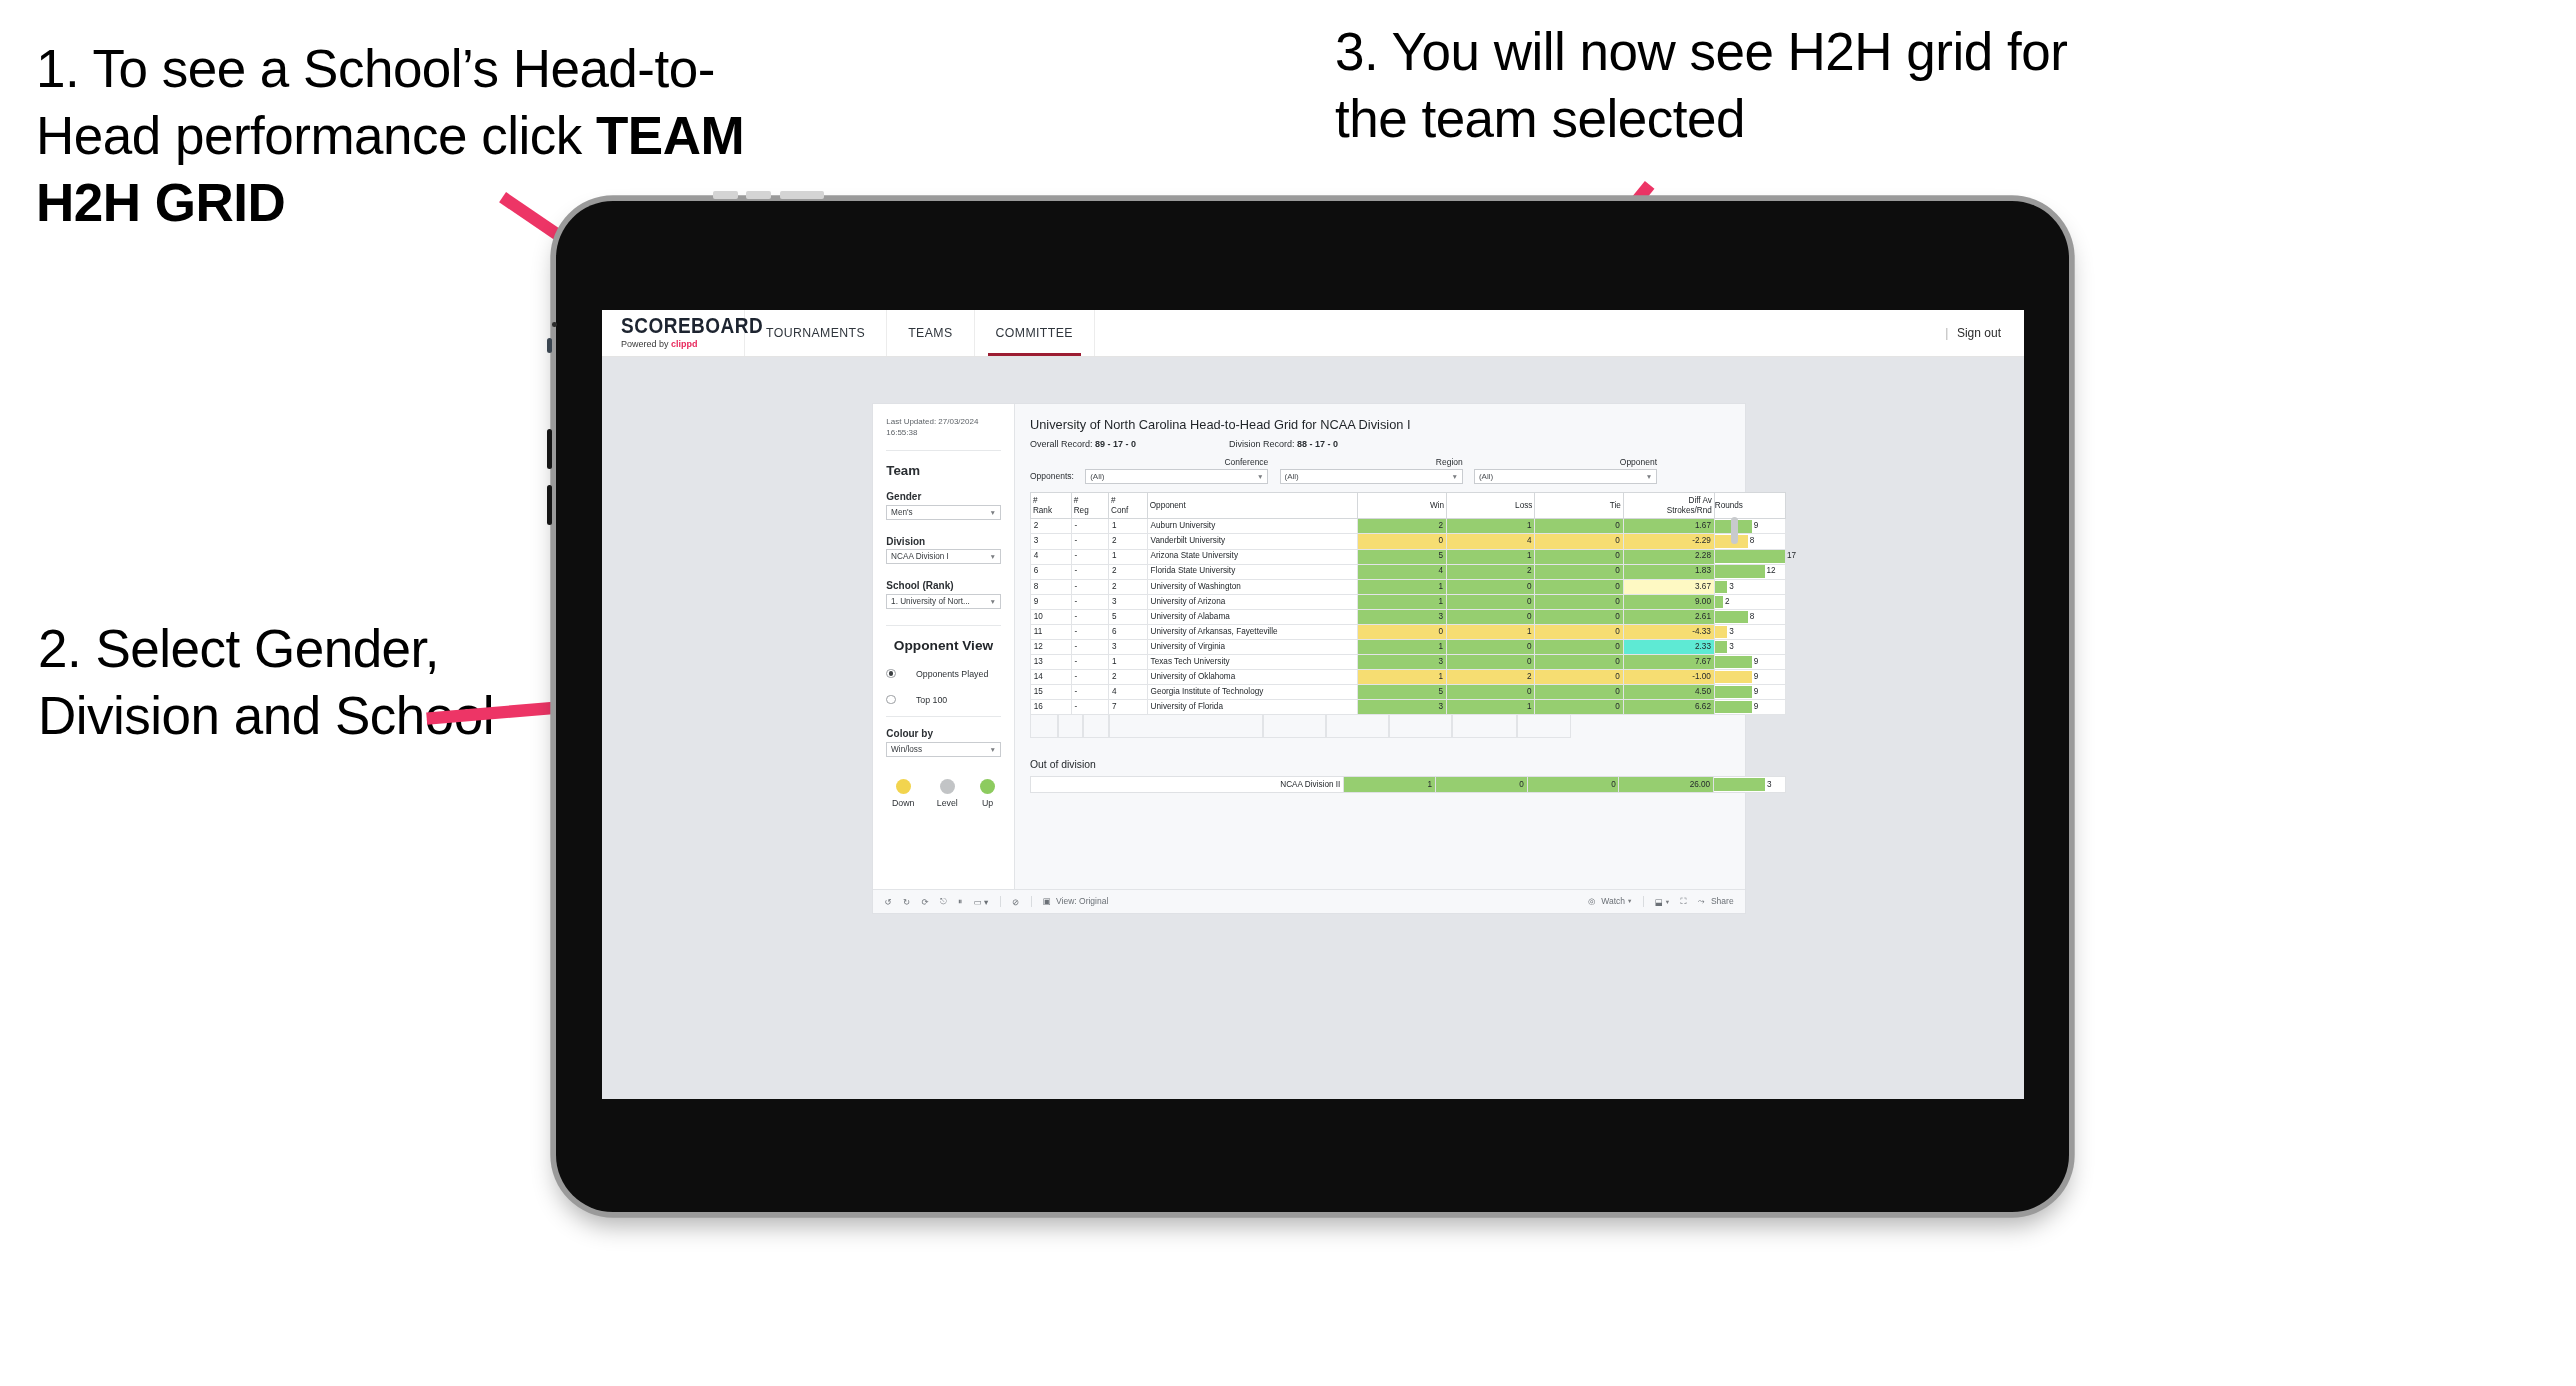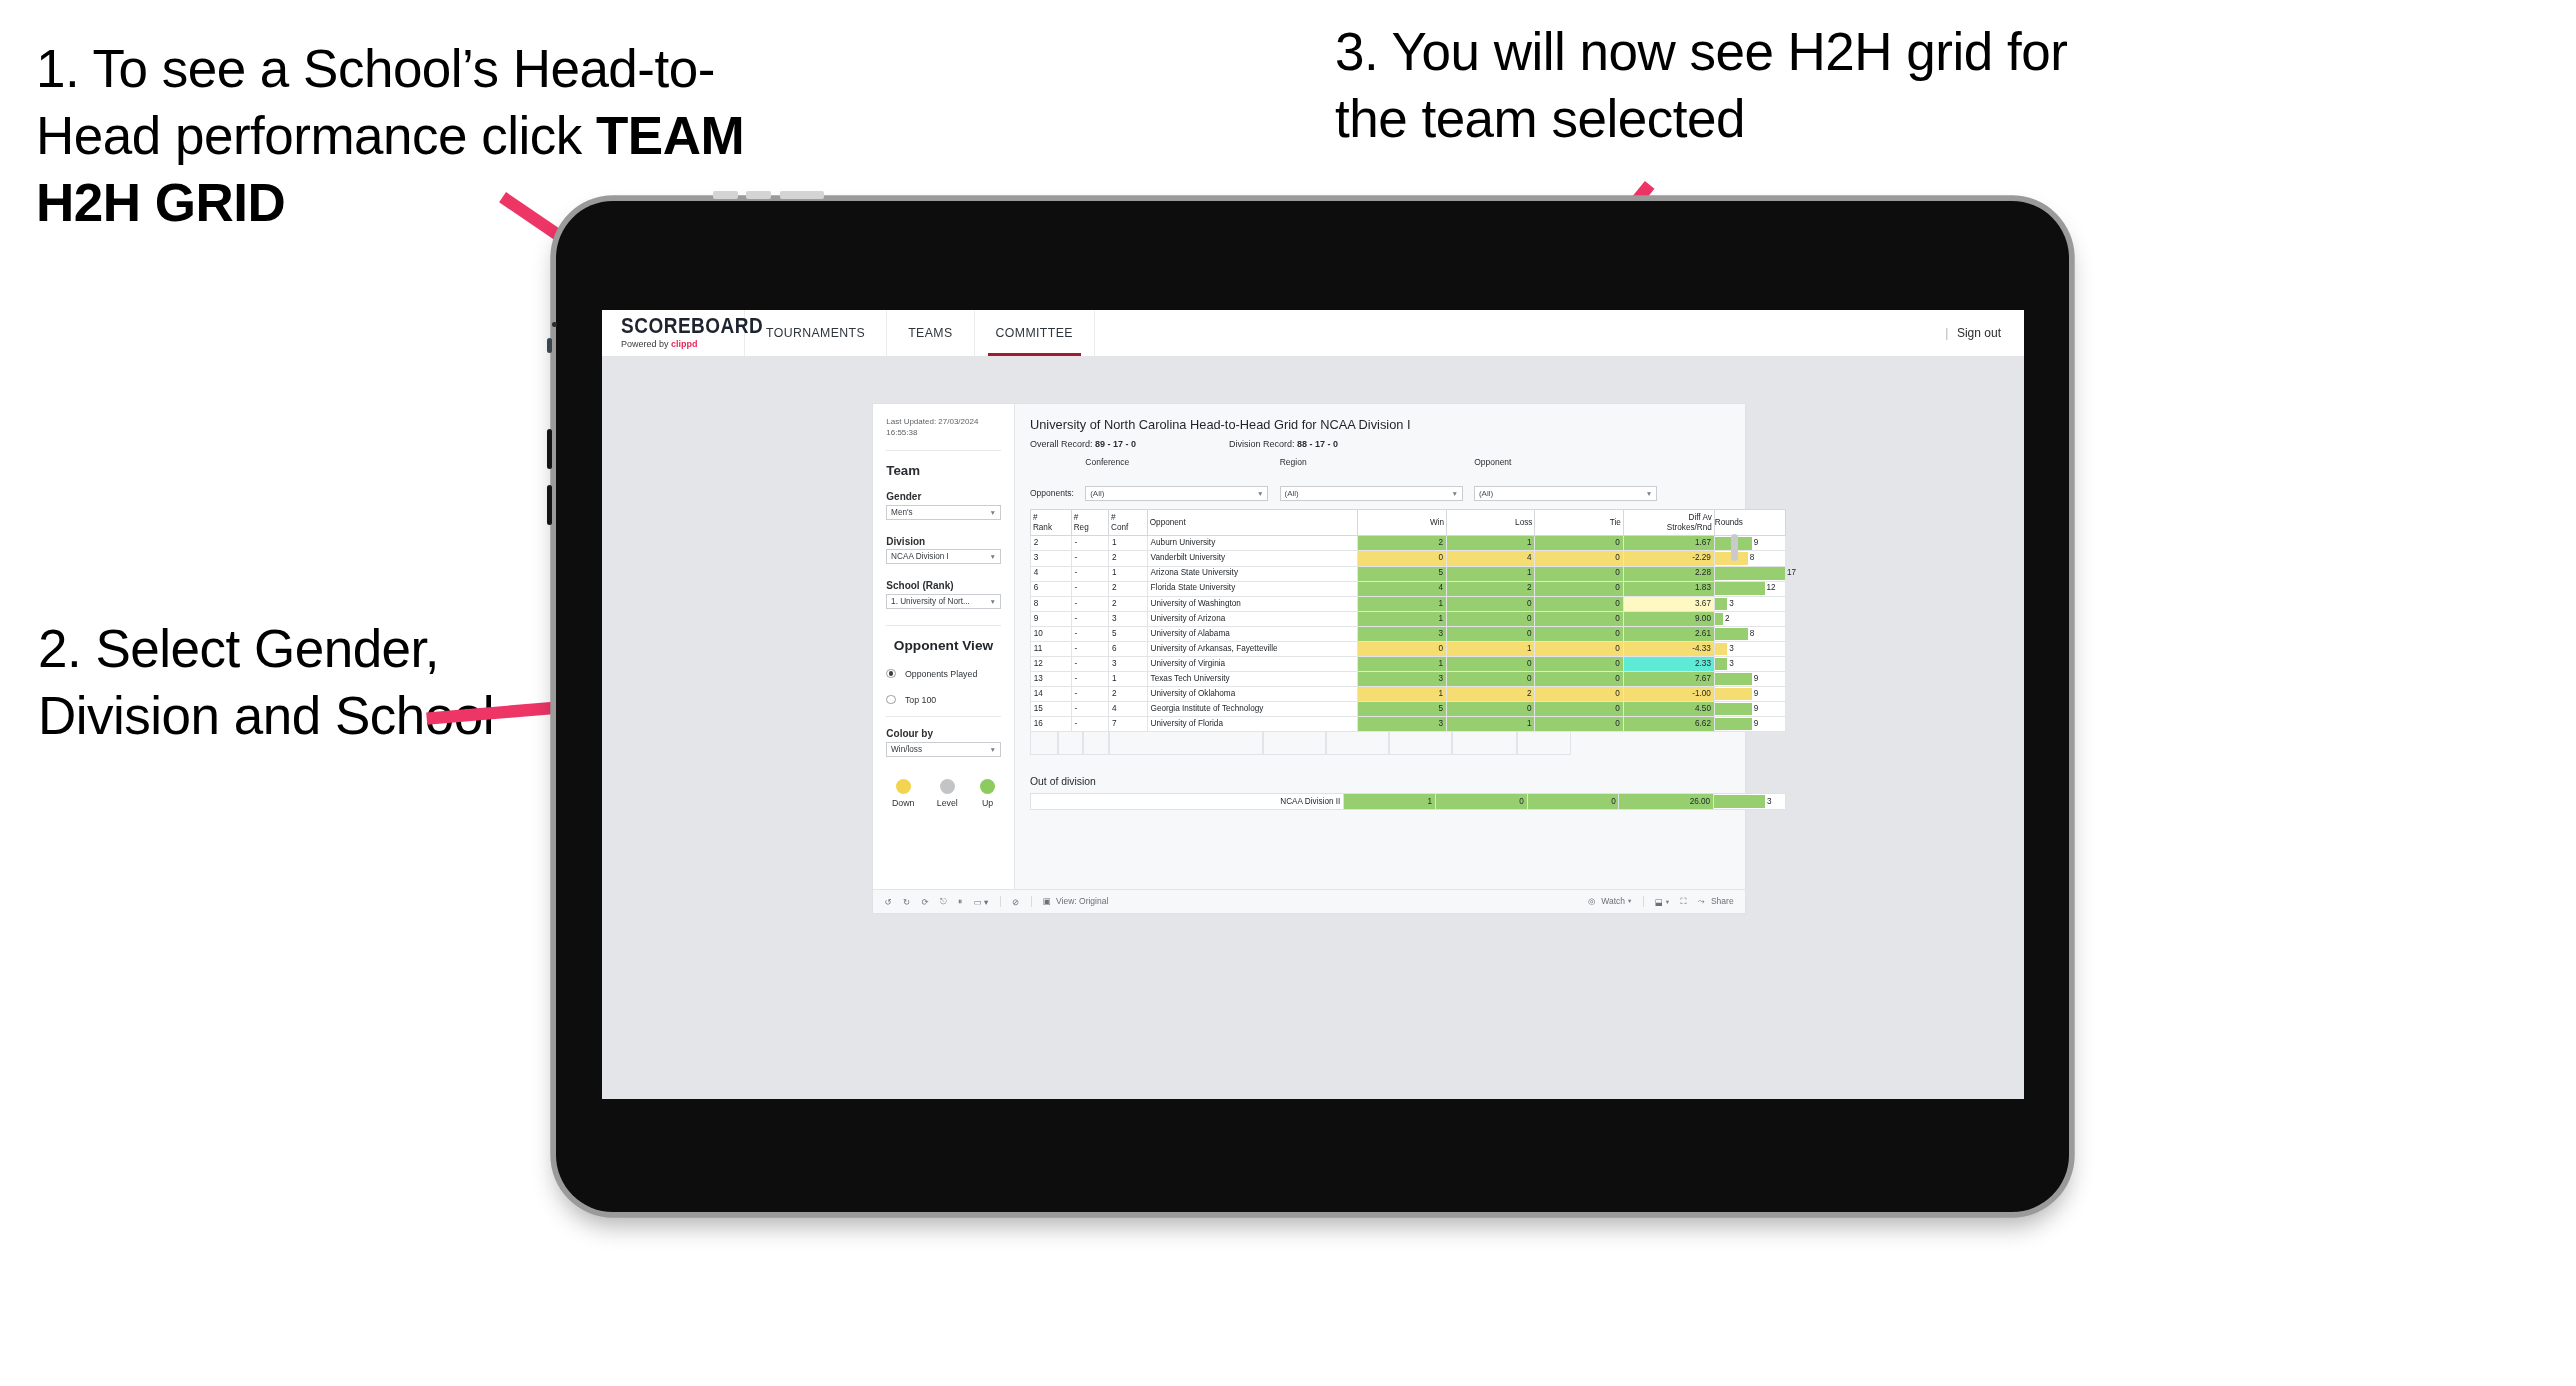--- a/index.html
+++ b/index.html
@@ -80,39 +80,39 @@
   .hr{height:0.9px;background:#e6e8ea;margin:11.4px 0;}
   .sec-title{font-size:13.3px;color:#2b2f33;font-weight:700;margin-bottom:13.3px;}
   .sec-title.big{font-size:13.7px;font-weight:700;color:#22262a;text-align:center;}
   .f-label{font-size:10px;color:#2b2f33;font-weight:700;margin-bottom:2.8px;}
   .f-select{
     height:15px;border:0.9px solid #c9ccd0;background:#fff;
     display:flex;align-items:center;justify-content:space-between;
     padding:0 3.8px;font-size:8.2px;color:#35393d;margin-bottom:16px;box-sizing:border-box;cursor:pointer;
   }
   .caret{font-size:6.6px;color:#7a7d81;}
-  .radio-row{display:flex;align-items:center;gap:9px;margin-bottom:4.7px;cursor:pointer;margin-top:16px;}
+  .radio-row{display:flex;align-items:center;gap:20px;margin-bottom:4.7px;cursor:pointer;margin-top:16px;}
   .radio{width:7.6px;height:7.6px;border-radius:50%;border:0.9px solid #9b9ea2;background:#fff;position:relative;flex:none;}
   .radio.on::after{content:"";position:absolute;inset:1.5px;border-radius:50%;background:#3c4043;}
   .radio-lb{font-size:8.8px;color:#2e3236;}
   .legend{display:flex;justify-content:space-between;padding:5.7px 5.7px 0 5.7px;}
   .leg-item{display:flex;flex-direction:column;align-items:center;gap:4.7px;}
   .dot{width:15px;height:15px;border-radius:50%;}
   .leg-lb{font-size:8.8px;color:#2e3236;}
 
   
   #content{flex:1;padding:13.3px 15px 0 15px;box-sizing:border-box;min-width:0;display:flex;flex-direction:column;}
   .viz-title{font-size:12.8px;color:#1f2327;font-weight:400;margin-bottom:6.6px;}
   .records{display:flex;font-size:9px;color:#2a2e32;margin-bottom:8.5px;}
   .records .r1{width:199px;}
   .records b{font-weight:700;}
   .opp-filters{display:flex;align-items:flex-end;gap:11.4px;margin-bottom:8.5px;}
   .opp-lb{font-size:8.5px;color:#2a2e32;padding-bottom:2.8px;}
   .opp-group{display:flex;flex-direction:column;}
-  .opp-group .cap{font-size:8.5px;color:#2a2e32;margin-bottom:19px;}
+  .opp-group .cap{font-size:8.5px;color:#2a2e32;margin-bottom:2px;text-align:right;}
   .opp-sel{
     width:183px;height:14.2px;border:0.9px solid #c9ccd0;background:#fff;
     display:flex;align-items:center;justify-content:space-between;padding:0 3.8px;
     font-size:8px;color:#4a4e52;box-sizing:border-box;cursor:pointer;
   }
 
   
   .tbl-wrap{position:relative;}
   table.grid{border-collapse:collapse;table-layout:fixed;width:756px;font-size:8.2px;color:#23272b;background:#fff;}
   table.grid th{

